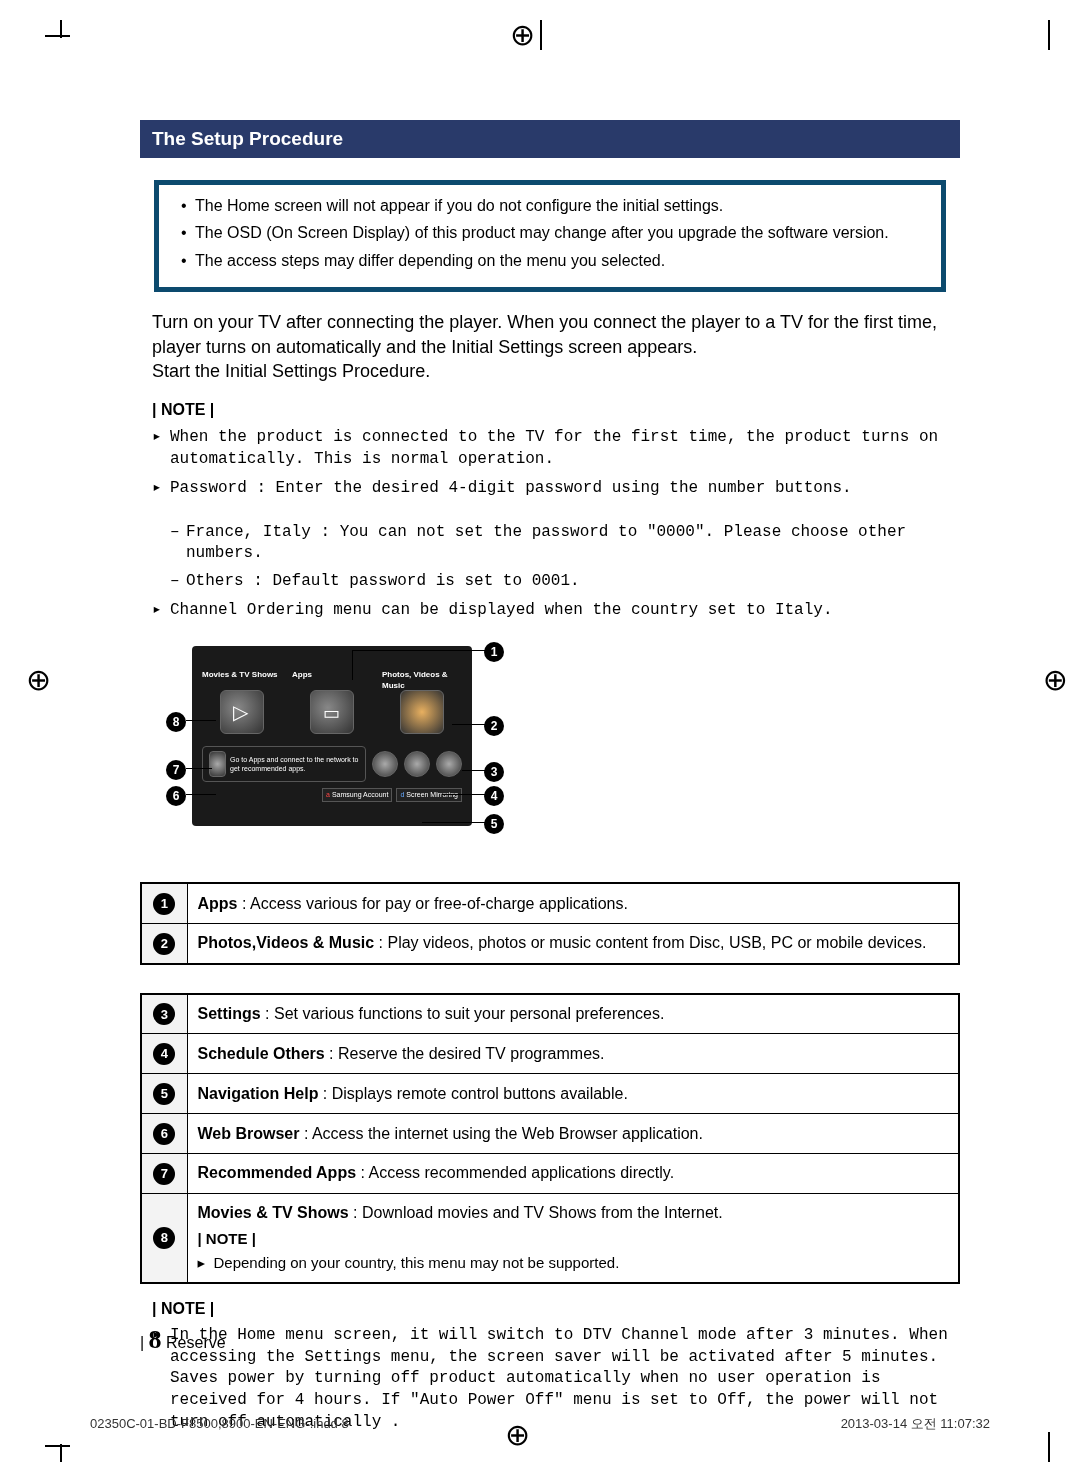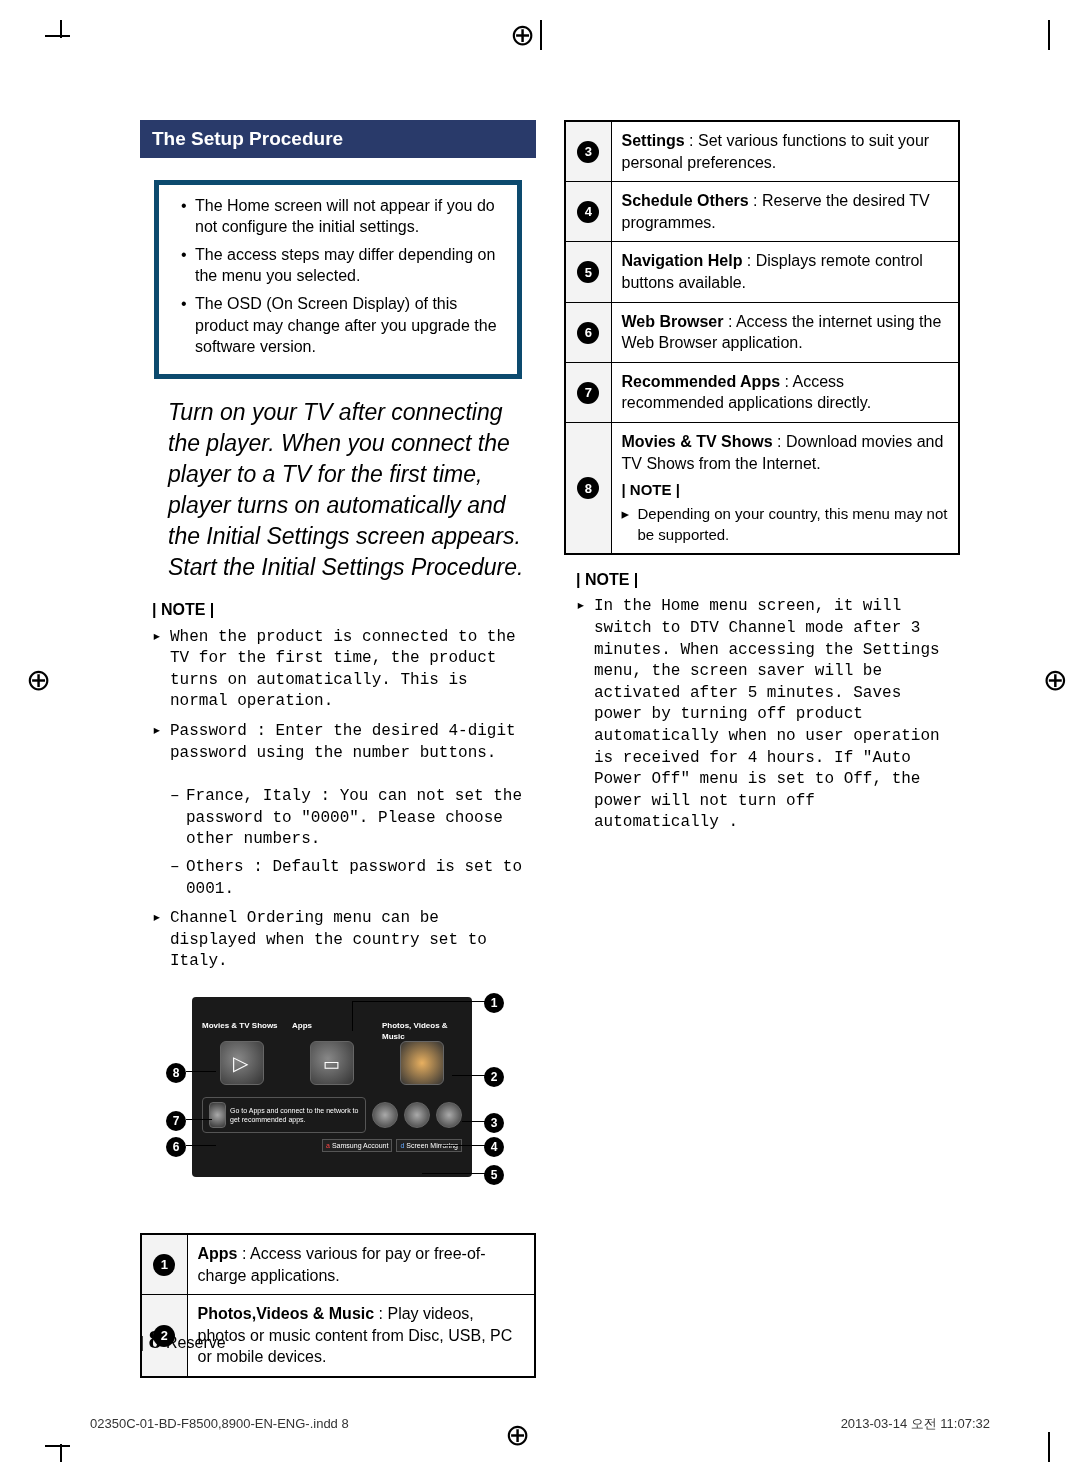--- a/index.html
+++ b/index.html
@@ -25,41 +25,42 @@
   .reg-top { top:15px; left:510px; }
   .reg-left { top:660px; left:26px; }
   .reg-right { top:660px; right:12px; }
   .reg-bottom { bottom:22px; left:505px; }
 
   .page {
     position:absolute;
     top:120px; left:140px; right:120px; bottom:160px;
     display:flex;
     gap:28px;
+    flex-direction:column;
   }
   .col { flex:1; }
 
   .section-header {
     background:#293a6a;
     color:#fff;
     font-weight:bold;
     padding:6px 12px;
     font-size:19px;
     margin-bottom:14px;
   }
   .box {
     border:5px solid #0c4a6e;
     padding:10px 14px 10px 36px;
     margin: 22px 14px 18px 14px;
   }
   .box ul { list-style:none; }
   .box li { position:relative; padding-left:0; margin-bottom:6px; font-size:16px; }
   .box li::before { content:"•"; position:absolute; left:-14px; }
 
-  .bodytext { font-size:23px; margin: 0 12px 16px 28px; font-style: italic; }
+  .bodytext { font-size:18px; margin: 0 12px 16px 12px; }
 
   .note-label { font-weight:bold; font-size:16px; margin: 0 12px 6px 12px; }
   .note-list { list-style:none; margin: 0 12px 14px 12px; font-family: Liberation Mono, monospace; }
   .note-list > li { position:relative; padding-left:18px; margin-bottom:8px; font-size:16px; }
   .note-list > li::before { content:"▸"; position:absolute; left:0; top:0; }
   .sublist { list-style:none; margin-top:22px; }
   .sublist li { position:relative; padding-left:16px; margin-bottom:6px; }
   .sublist li::before { content:"–"; position:absolute; left:0; }
 
   .def-table { border-collapse:collapse; width:100%; border:2px solid #000; }
@@ -135,22 +136,22 @@
 <div class="reg-mark reg-bottom">⊕</div>
 
 <div class="page">
 
   <div class="col">
     <div class="section-header">The Setup Procedure</div>
 
     <div class="box">
       <ul>
         <li>The Home screen will not appear if you do not configure the initial settings.</li>
+        <li>The OSD (On Screen Display) of this product may change after you upgrade the software version.</li>
         <li>The access steps may differ depending on the menu you selected.</li>
-        <li>The OSD (On Screen Display) of this product may change after you upgrade the software version.</li>
       </ul>
     </div>
 
     <p class="bodytext" style="white-space:pre-line;">Turn on your TV after connecting the player. When you connect the player to a TV for the first time, player turns on automatically and the Initial Settings screen appears.
 Start the Initial Settings Procedure.</p>
 
     <div class="note-label">| NOTE |</div>
     <ul class="note-list">
       <li>When the product is connected to the TV for the first time, the product turns on automatically. This is normal operation.</li>
       <li>

